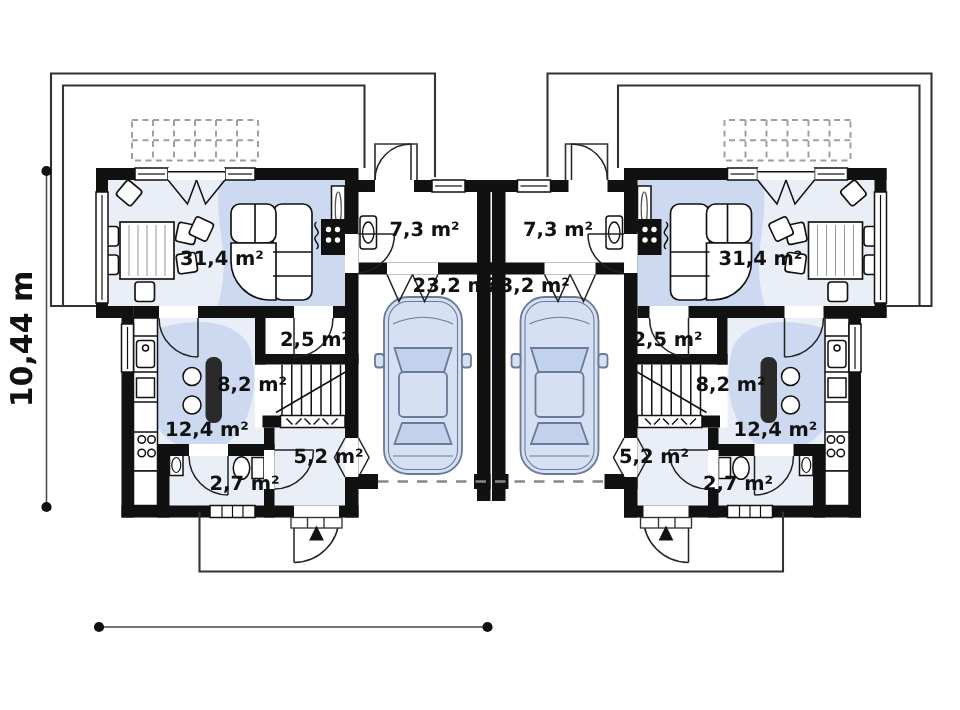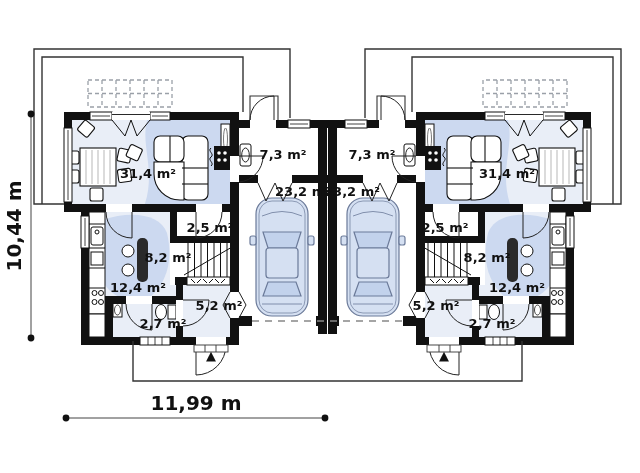--- a/index.html
+++ b/index.html
@@ -275,18 +275,17 @@
   <div class="room-label" style="left:507px;top:173px;">31,4 m²</div>
   <div class="room-label" style="left:372px;top:154px;">7,3 m²</div>
   <div class="room-label" style="left:352px;top:191px;">23,2 m²</div>
   <div class="room-label" style="left:445px;top:227px;">2,5 m²</div>
   <div class="room-label" style="left:487px;top:257px;">8,2 m²</div>
   <div class="room-label" style="left:517px;top:287px;">12,4 m²</div>
   <div class="room-label" style="left:436px;top:305px;">5,2 m²</div>
   <div class="room-label" style="left:492px;top:323px;">2,7 m²</div>
 
   <div class="dim-label vertical" style="left:14px;top:226px;">10,44 m</div>
-  <div class="dim-label" style="left:196px;top:403px;">11,99 m</div>
 
   <div class="entrance-arrow" style="left:211px;top:355px;">▲</div>
   <div class="entrance-arrow" style="left:444px;top:355px;">▲</div>
 
 </div>
 
 </body></html>

